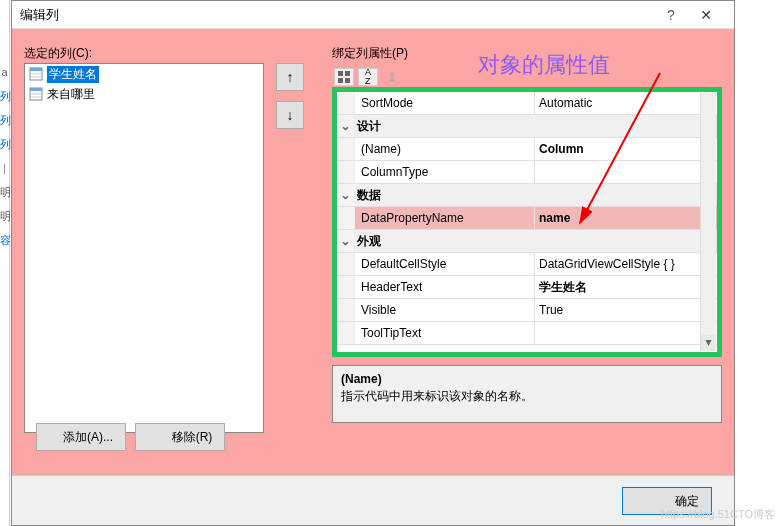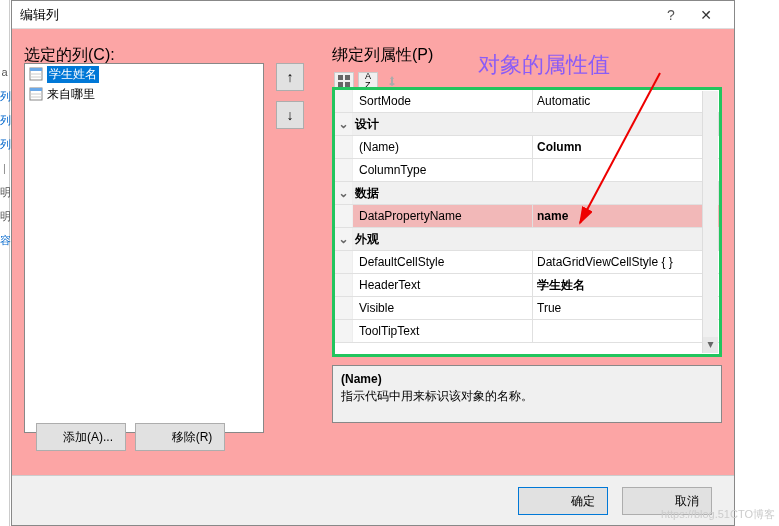--- a/index.html
+++ b/index.html
@@ -12,38 +12,38 @@
   .dialog { position:absolute; left:11px; top:0; width:724px; height:526px; background:#fca5a5; border:1px solid #888; }
   
   .title-bar { height:28px; background:#fff; border-bottom:1px solid #ddd; display:flex; align-items:center; padding:0 8px; }
   .title-bar .t { flex:1; font-size:13px; }
   .title-bar .help { width:30px; text-align:center; font-size:14px; color:#555; cursor:pointer; }
   .title-bar .close { width:40px; text-align:center; font-size:14px; color:#333; cursor:pointer; }
   
   .body { position:absolute; top:28px; left:0; right:0; bottom:50px; padding:12px; }
   
   .left-col { position:absolute; left:12px; top:12px; width:300px; bottom:12px; }
-  .label { margin:4px 0 4px 0; font-size:16px; }
+  .label { margin:4px 0 4px 0; font-size:12px; }
   .list-box { position:absolute; top:22px; left:0; width:240px; height:370px; background:#fff; border:1px solid #888; }
   .list-item { display:flex; align-items:center; height:20px; padding:0 4px; }
   .list-item.sel .txt { background:#0078d7; color:#fff; padding:0 2px; }
   .list-item .ico { width:14px; height:14px; margin-right:4px; }
   
   .arrow-btns { position:absolute; left:252px; top:22px; }
   .arrow-btn { width:28px; height:28px; background:#e1e1e1; border:1px solid #adadad; text-align:center; line-height:26px; margin-bottom:10px; cursor:pointer; font-size:14px; }
   
   .bot-btns { position:absolute; left:12px; bottom:12px; }
   .btn { display:inline-block; min-width:90px; height:28px; line-height:26px; background:#e1e1e1; border:1px solid #adadad; text-align:right; margin-right:6px; cursor:pointer; padding:0 12px; }
   
   .right-col { position:absolute; left:320px; top:12px; right:12px; bottom:12px; }
   
   .prop-toolbar { height:22px; display:flex; align-items:center; gap:4px; padding:2px; }
   .tb-btn { width:20px; height:18px; border:1px solid #ccc; background:#f0f0f0; display:flex; align-items:center; justify-content:center; cursor:pointer; }
   
-  .prop-grid { position:absolute; top:46px; left:0; right:0; height:270px; background:#fff; border:3px solid #22c55e; overflow:hidden; }
+  .prop-grid { position:absolute; top:46px; left:0; right:0; height:270px; background:#fff; border:5px solid #22c55e; overflow:hidden; }
   .prop-row { display:flex; height:23px; border-bottom:1px solid #e0e0e0; }
   .prop-exp { width:18px; text-align:center; line-height:22px; color:#666; border-right:1px solid #eee; background:#f4f4f4; }
   .prop-name { width:180px; padding-left:6px; line-height:22px; border-right:1px solid #e0e0e0; overflow:hidden; white-space:nowrap; }
   .prop-val { flex:1; padding-left:4px; line-height:22px; overflow:hidden; white-space:nowrap; }
   .prop-cat { background:#f0f0f0; font-weight:bold; }
   .prop-cat .prop-name { padding-left:2px; }
   .highlight { background:#f2b8b8; }
   .highlight .prop-val { font-weight:bold; }
   .bold-val .prop-val { font-weight:bold; }
   .scroll { position:absolute; right:1px; top:1px; bottom:1px; width:16px; background:#f0f0f0; border-left:1px solid #ddd; }
@@ -192,21 +192,20 @@
       </div>
       <div class="desc-pane">
         <div class="dt">(Name)</div>
         <div class="dd">指示代码中用来标识该对象的名称。</div>
       </div>
     </div>
   </div>
 
   <div class="footer">
     <span class="btn primary">确定</span>
-    <span class="btn">取消</span>
   </div>
 </div>
 
 <div class="annotation">对象的属性值</div>
 <svg class="arrow-svg" width="120" height="170">
   <defs>
       <marker id="ah" markerWidth="10" markerHeight="10" refX="8" refY="3" orient="auto">
         <path d="M0,0 L9,3 L0,6 z" fill="#e00"></path>
       </marker>
     </defs>

